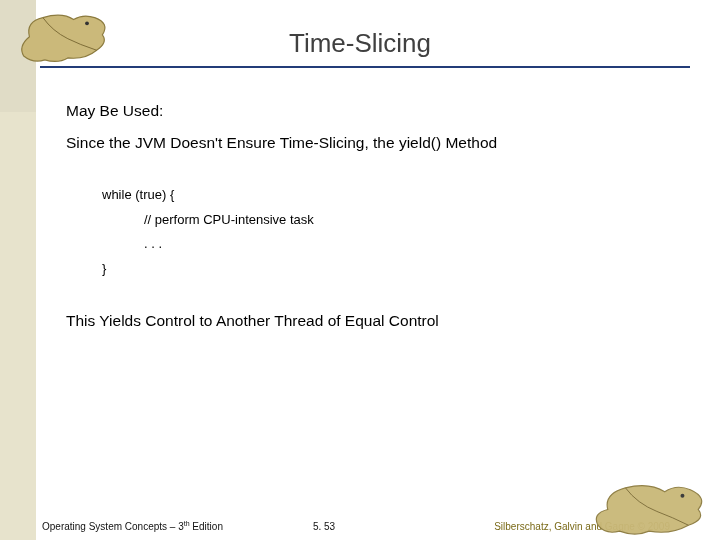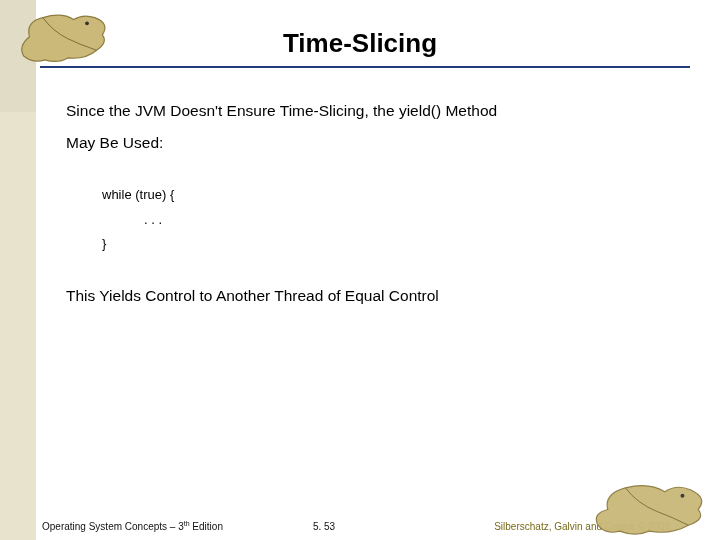--- a/index.html
+++ b/index.html
@@ -6,21 +6,21 @@
   body{
     width:720px;height:540px;
     font-family:Arial,Helvetica,sans-serif;
     background:#fff;color:#000;position:relative;
     box-sizing:border-box;
   }
   .slide{width:720px;height:540px;position:relative}
   .top-stripe{position:absolute;left:0;top:0;width:36px;height:112px;background:#e0dcc6}
   .side-stripe{position:absolute;left:0;top:112px;width:36px;height:428px;background:#e7e3cc}
   .header{position:absolute;left:40px;top:0;width:640px;text-align:center}
-  .title{font-size:26px;font-weight:700;color:#000000;margin-top:28px}
+  .title{font-size:26px;font-weight:400;color:#404040;margin-top:28px}
   .hr{position:absolute;left:40px;top:66px;width:650px;height:2px;background:#233c78}
   .dino-tl{position:absolute;left:16px;top:8px;width:96px;height:58px}
   .dino-br{position:absolute;right:10px;bottom:6px;width:118px;height:56px;opacity:.95}
   .content{position:absolute;left:66px;top:100px;width:620px;font-size:15.5px;line-height:1.45}
   .p1{margin:0 0 10px 0}
   .code{margin-top:28px;margin-left:36px;font-size:13px;line-height:1.9}
   .code .ind{margin-left:42px}
   .p2{margin-top:28px}
   .footer{position:absolute;left:0;bottom:0;width:720px;height:24px;font-size:10px}
   .f-left{position:absolute;left:42px;bottom:8px;color:#111}
@@ -42,25 +42,26 @@
       <circle cx="74" cy="16" r="2" fill="#333"></circle>
     </svg>
   </div>
 
   <div class="header">
     <div class="title">Time-Slicing</div>
   </div>
   <div class="hr"></div>
 
   <div class="content">
+    <p class="p1">May Be Used:</p>
     <p class="p1">Since the JVM Doesn't Ensure Time-Slicing, the yield() Method</p>
-    <p class="p1">May Be Used:</p>
 
     <div class="code">
       <div>while (true) {</div>
+      <div class="ind">// perform CPU-intensive task</div>
       <div class="ind">. . .</div>
       <div>}</div>
     </div>
 
     <p class="p2">This Yields Control to Another Thread of Equal Control</p>
   </div>
 
   <div class="footer">
     <span class="f-left">
       <span>Operating System Concepts – 3</span><sup>th</sup><span> Edition</span>

